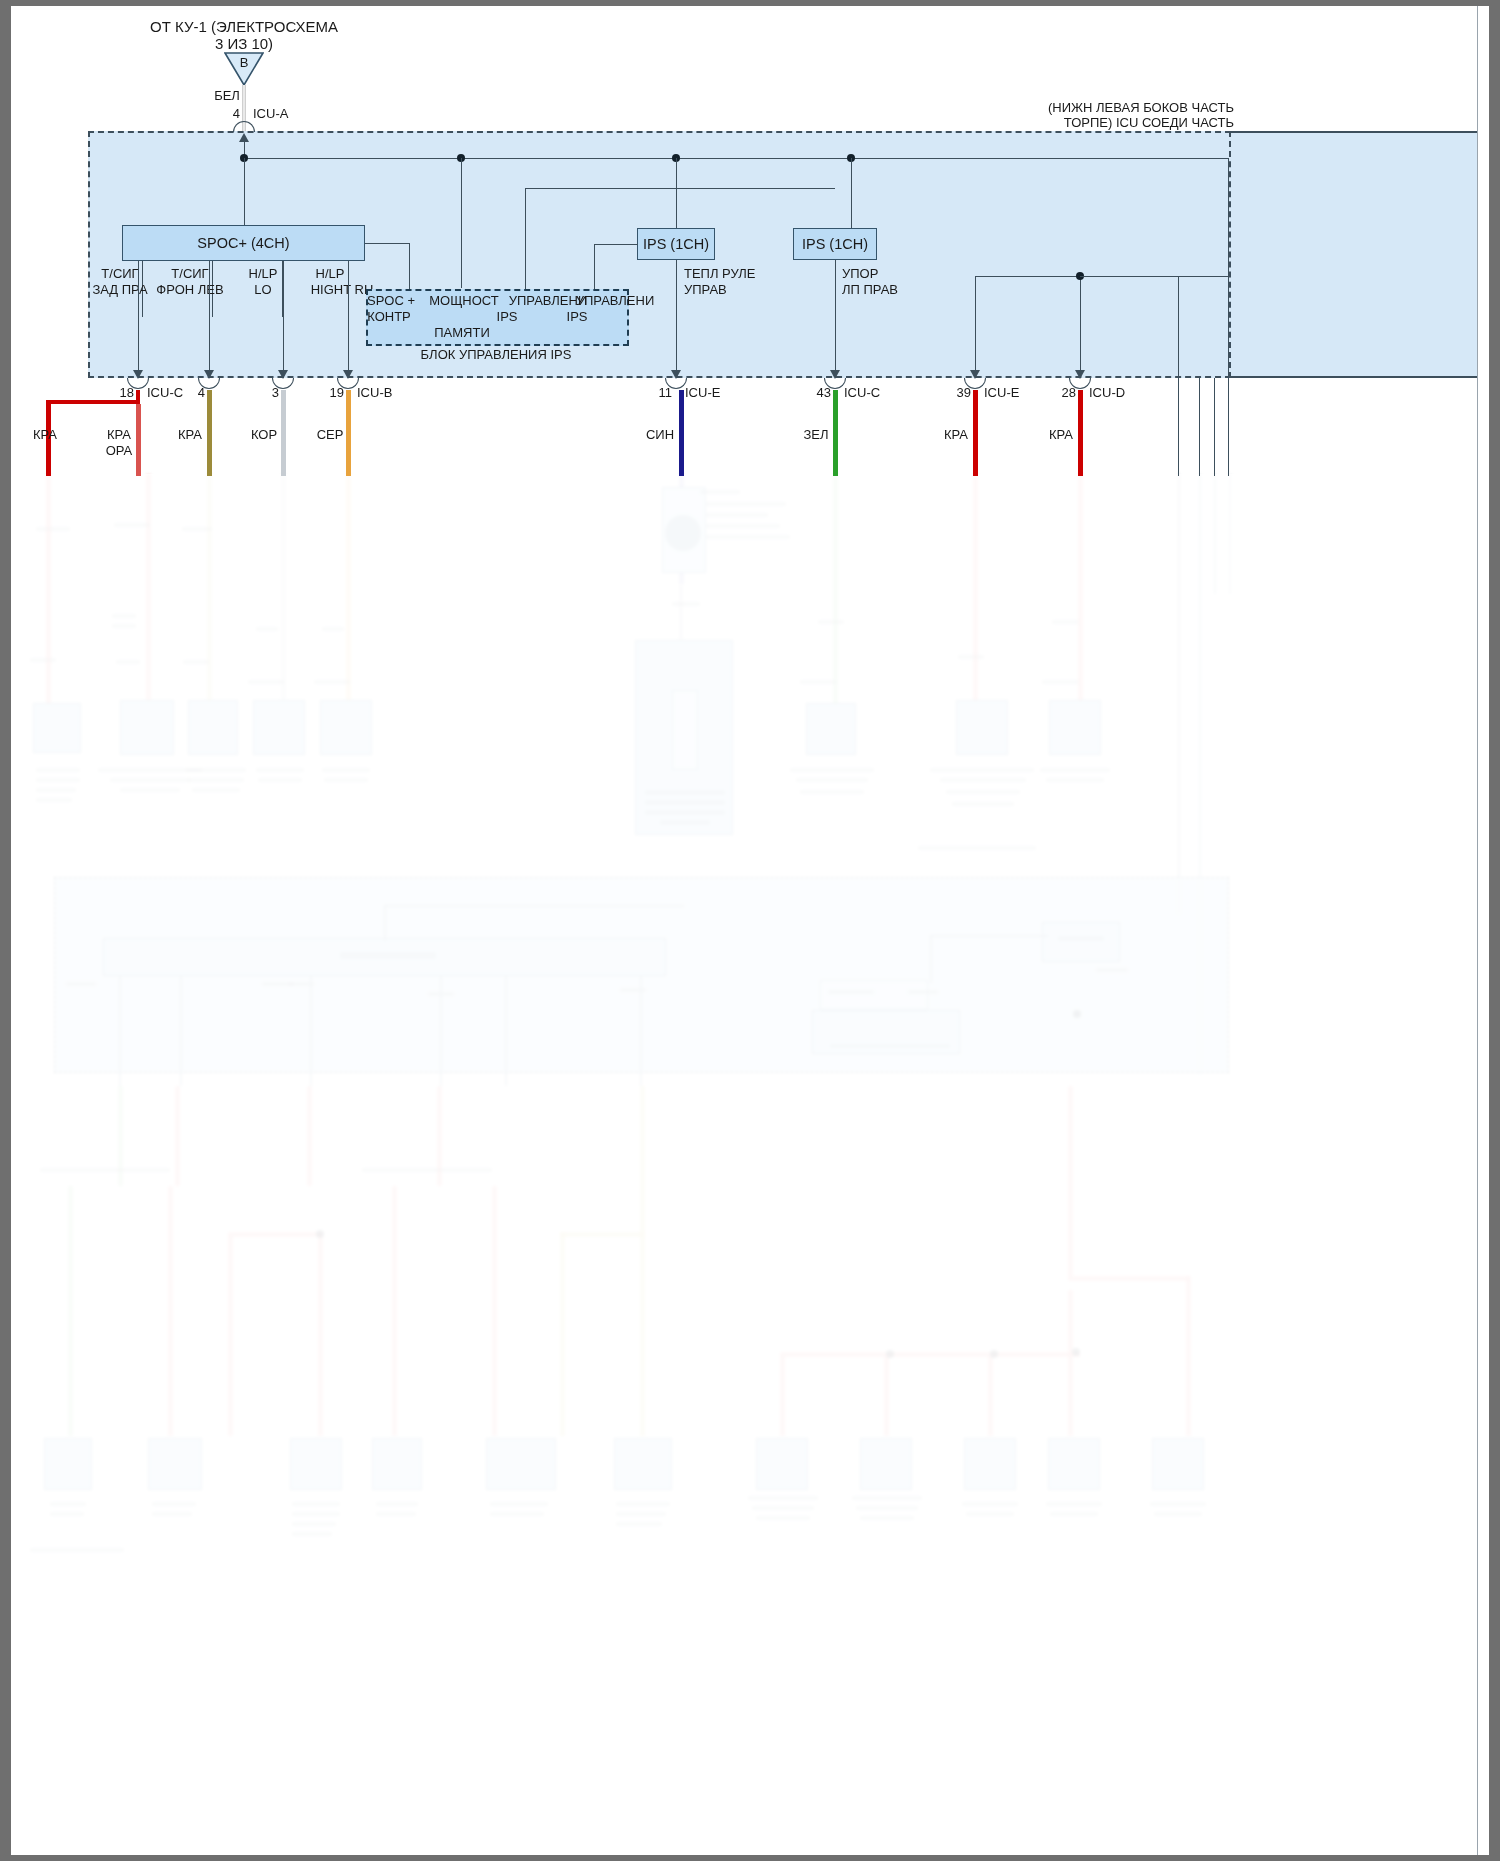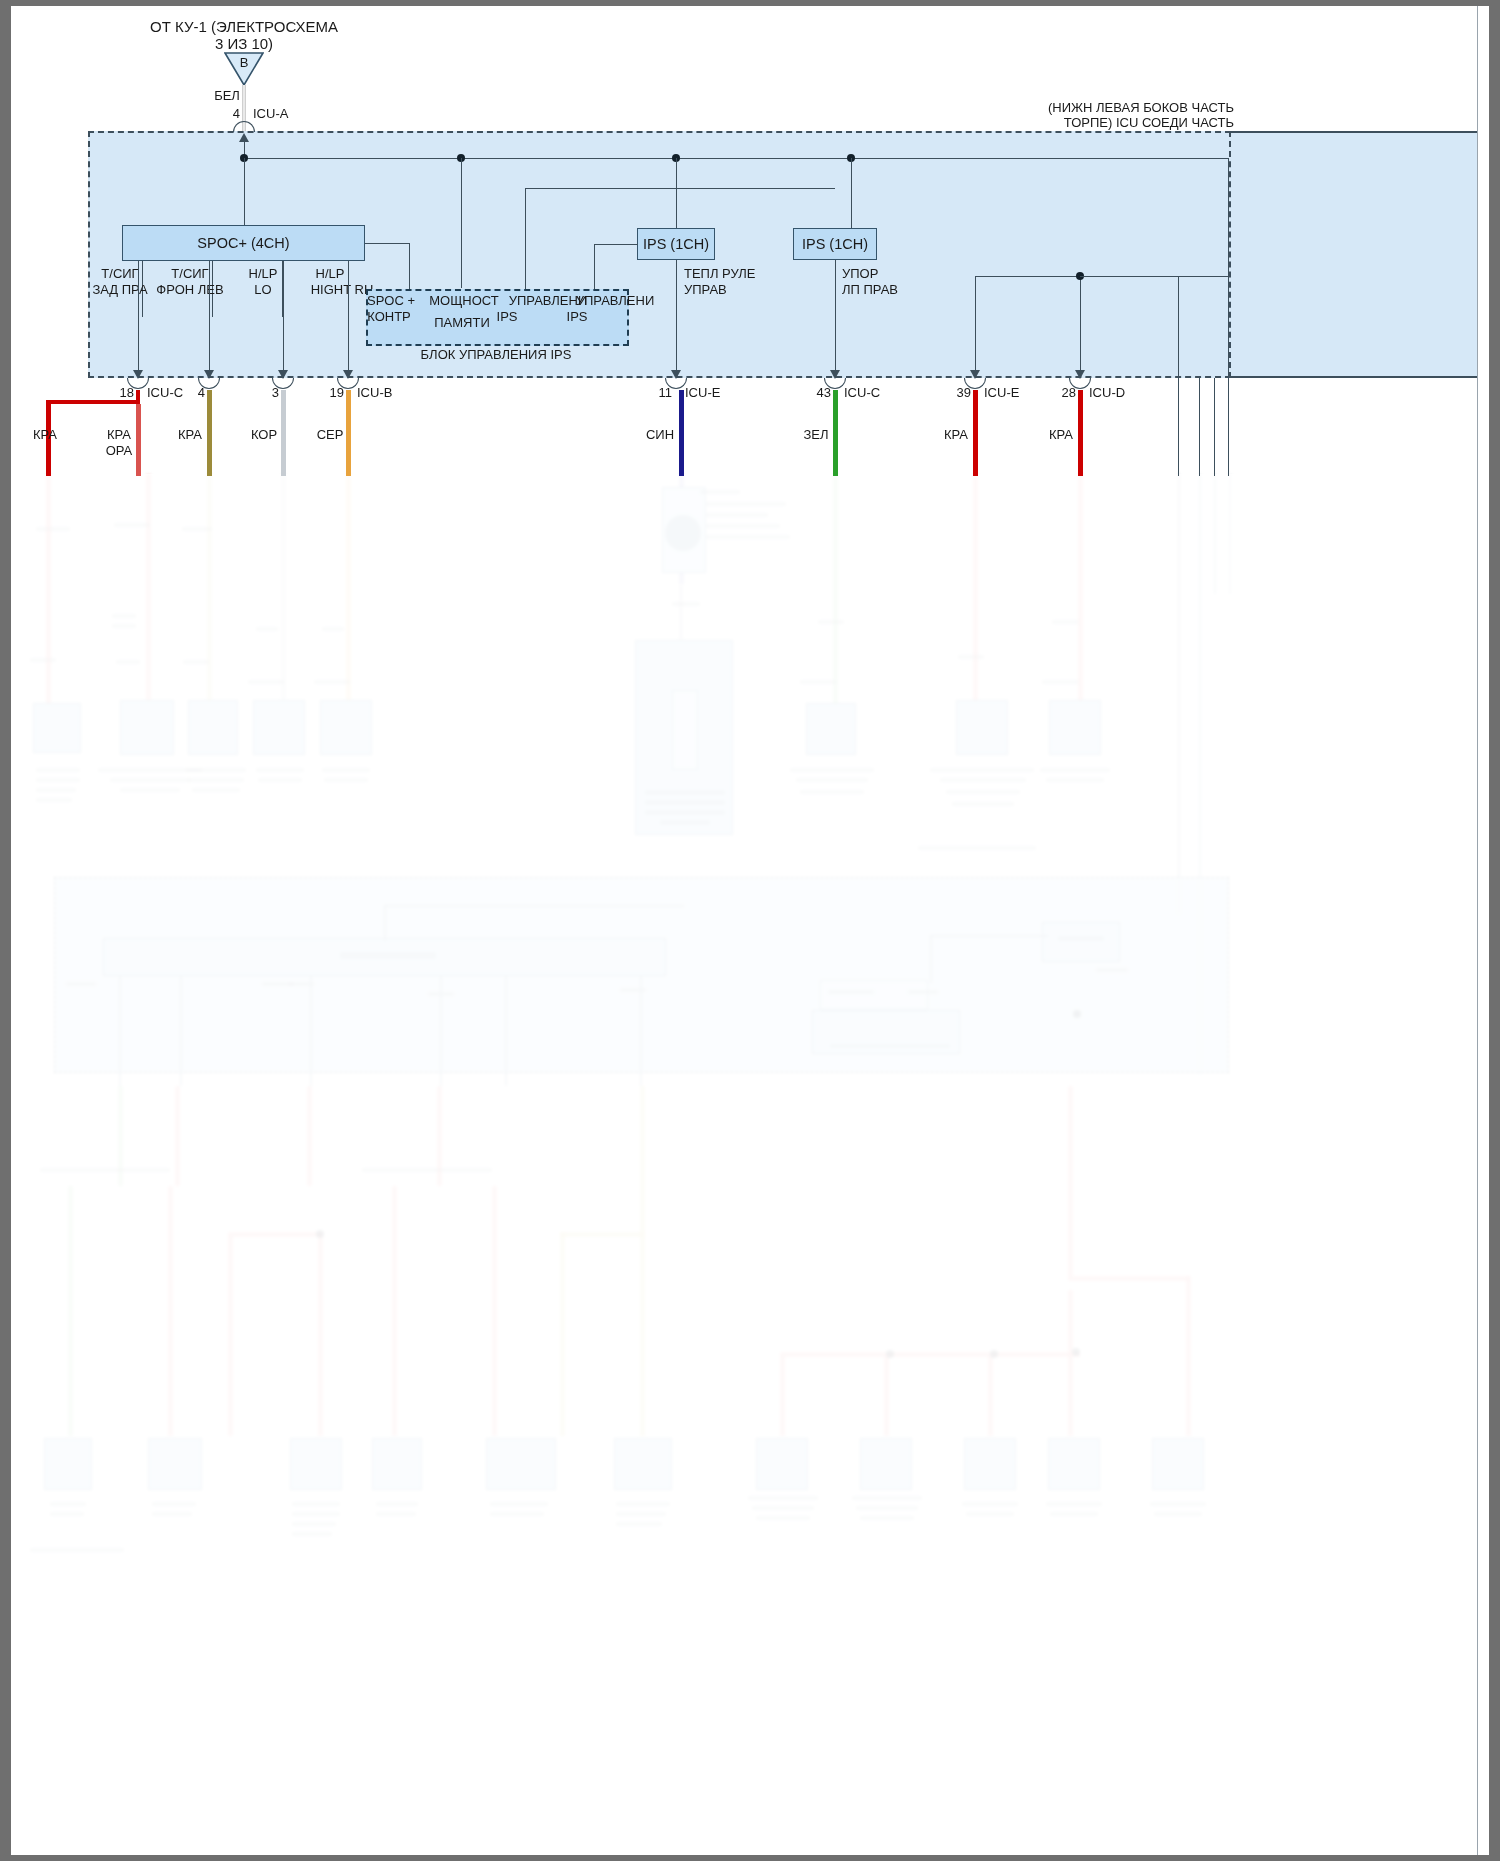--- a/index.html
+++ b/index.html
@@ -401,21 +401,21 @@
     <div class="arr-dn" style="left:975px; top:370px;"></div>
     <div class="v" style="left:1080px; top:276px; height:102px;"></div>
     <div class="arr-dn" style="left:1080px; top:370px;"></div>
     <div class="dot" style="left:1080px; top:276px;"></div>
     <div class="h" style="left:1080px; top:276px; width:148px;"></div>
 
     <div class="ips-ctrl-box" style="left:366px; top:289px; width:263px; height:57px;"></div>
     <div class="txt c t13" style="left:391px; top:293px;">SPOC +</div>
     <div class="txt c t13" style="left:389px; top:309px;">КОНТР</div>
     <div class="txt c t13" style="left:464px; top:293px;">МОЩНОСТ</div>
-    <div class="txt c t13" style="left:462px; top:315px;">ПАМЯТИ</div>
+    <div class="txt c t13" style="left:462px; top:325px;">ПАМЯТИ</div>
     <div class="txt c t13" style="left:548px; top:293px;">УПРАВЛЕНИ</div>
     <div class="txt c t13" style="left:507px; top:309px;">IPS</div>
     <div class="txt c t13" style="left:615px; top:293px;">УПРАВЛЕНИ</div>
     <div class="txt c t13" style="left:577px; top:309px;">IPS</div>
     <div class="txt c t13" style="left:496px; top:347px;">БЛОК УПРАВЛЕНИЯ IPS</div>
 
     <div class="cap-down" style="left:138px; top:378px;"></div>
     <div class="txt r t13" style="left:134px; top:385px;">18</div>
     <div class="txt t13" style="left:147px; top:385px;">ICU-C</div>
 

